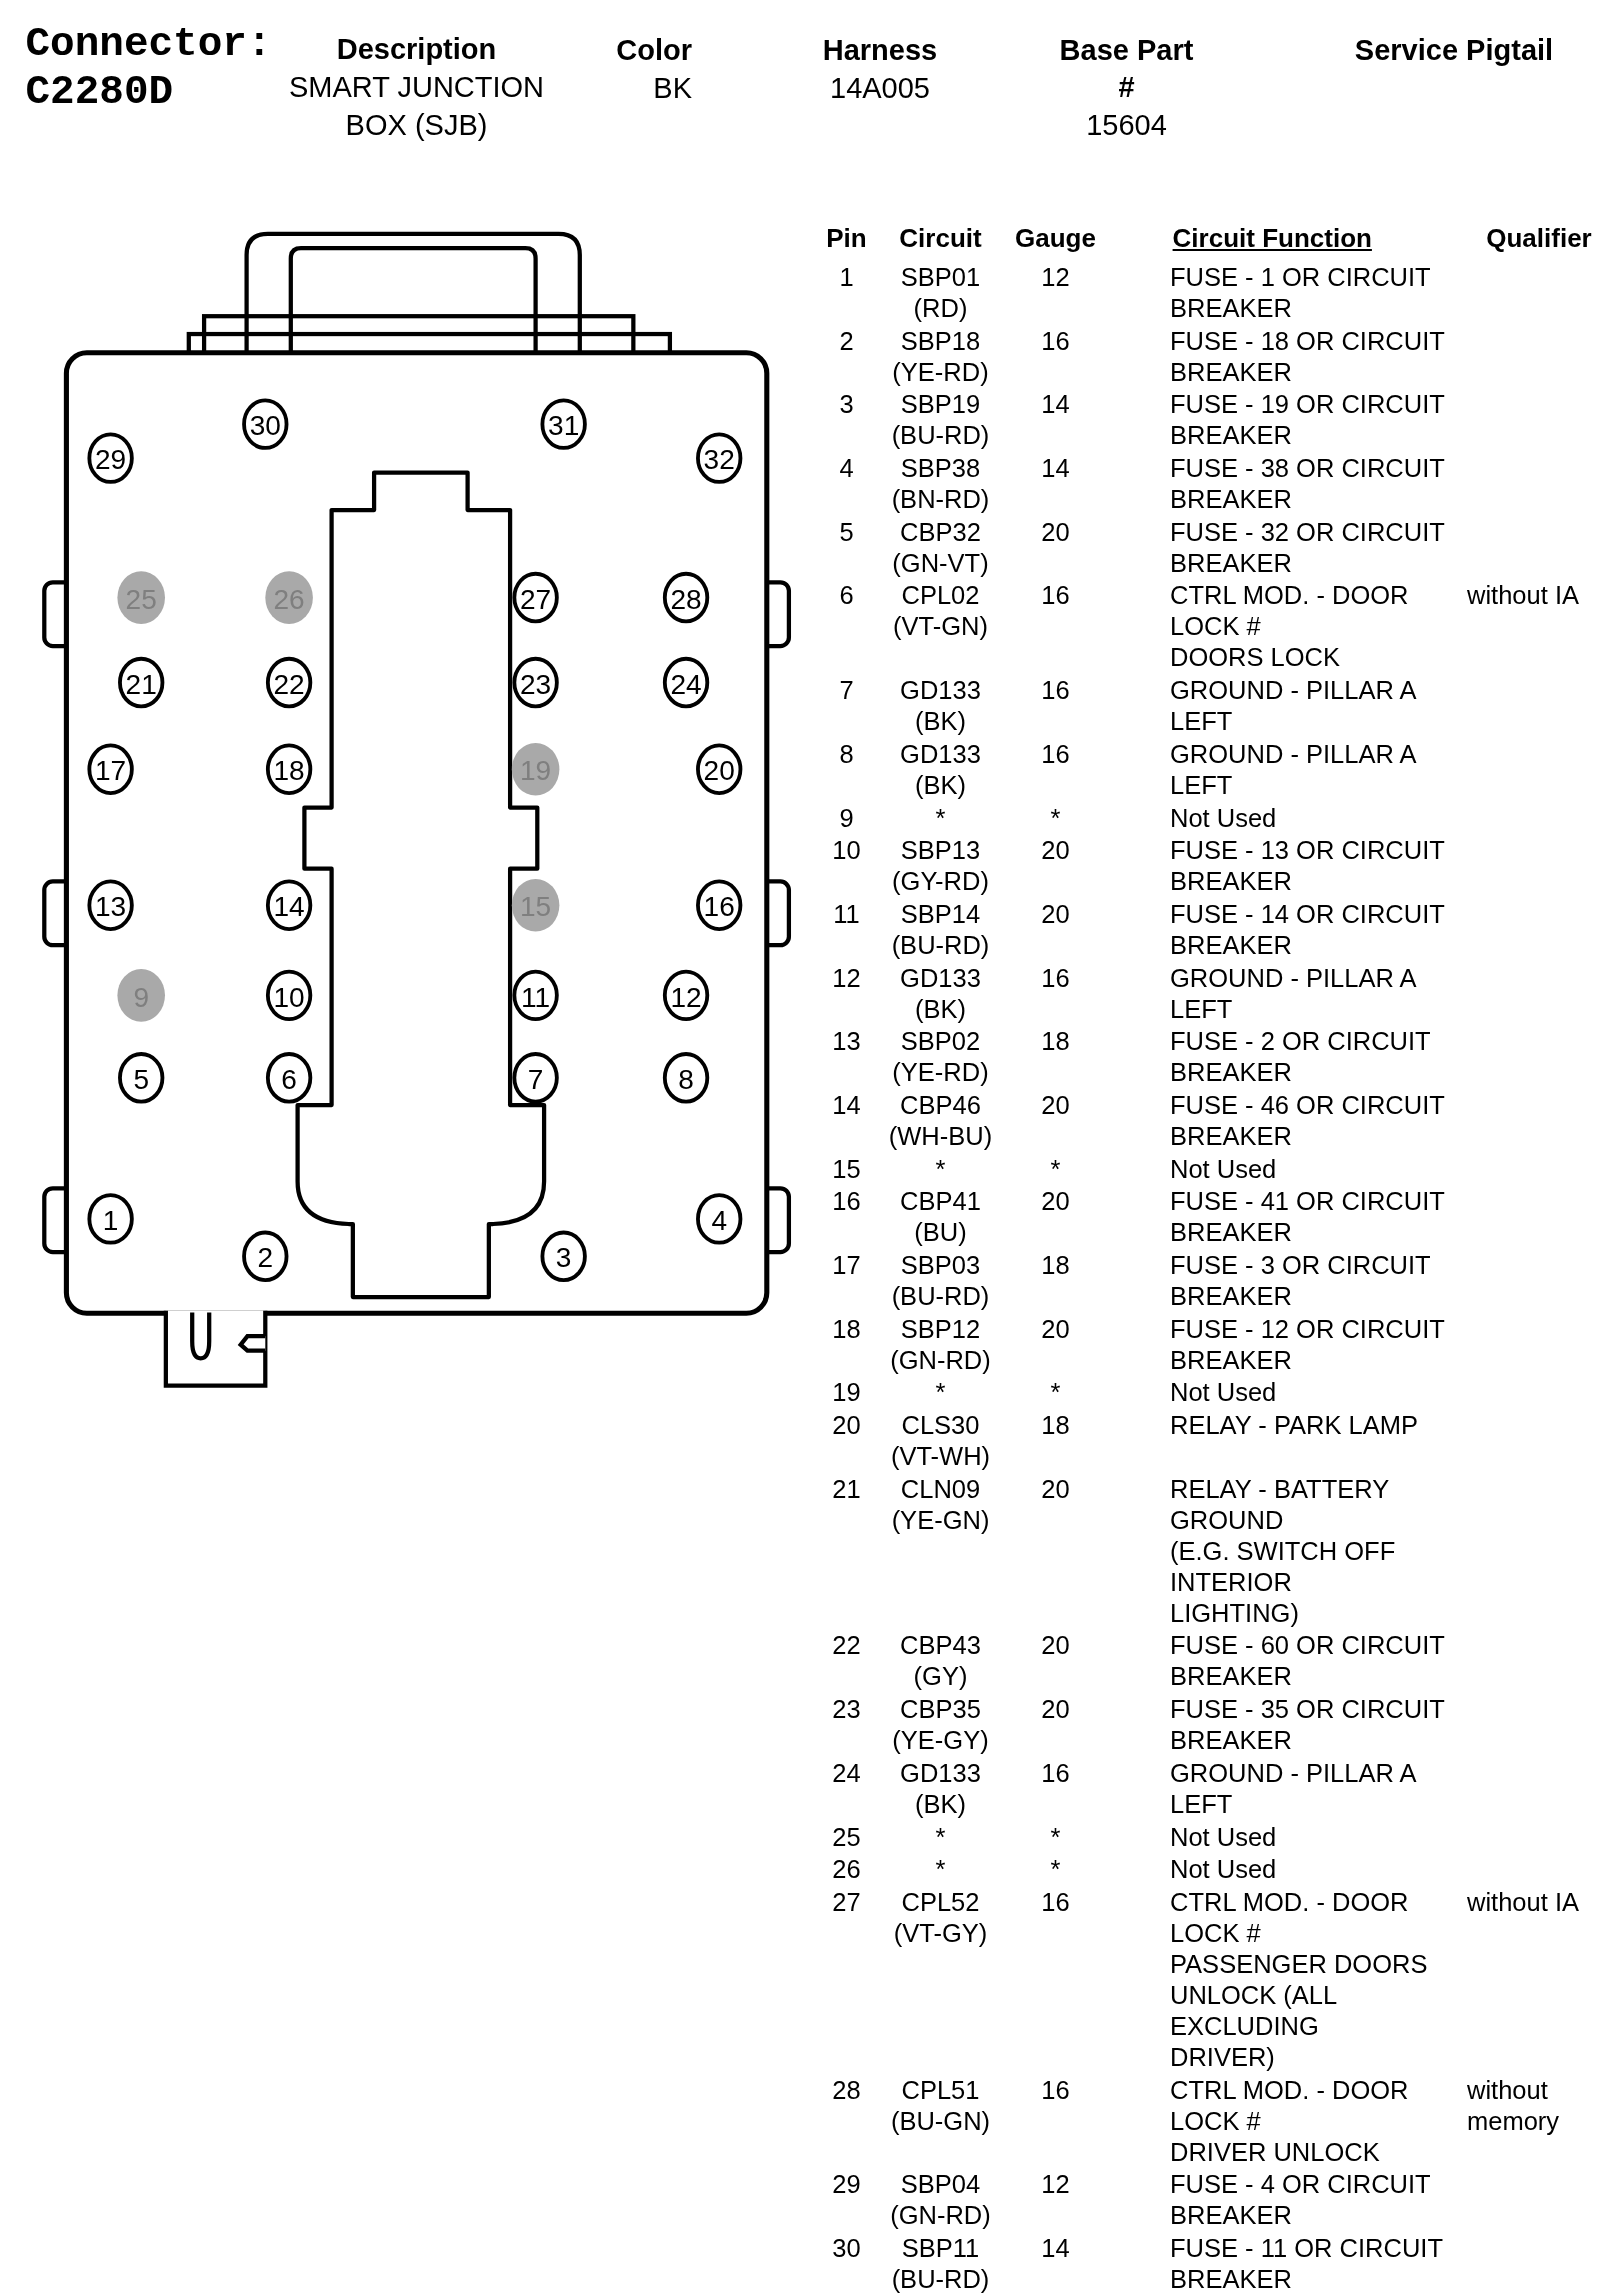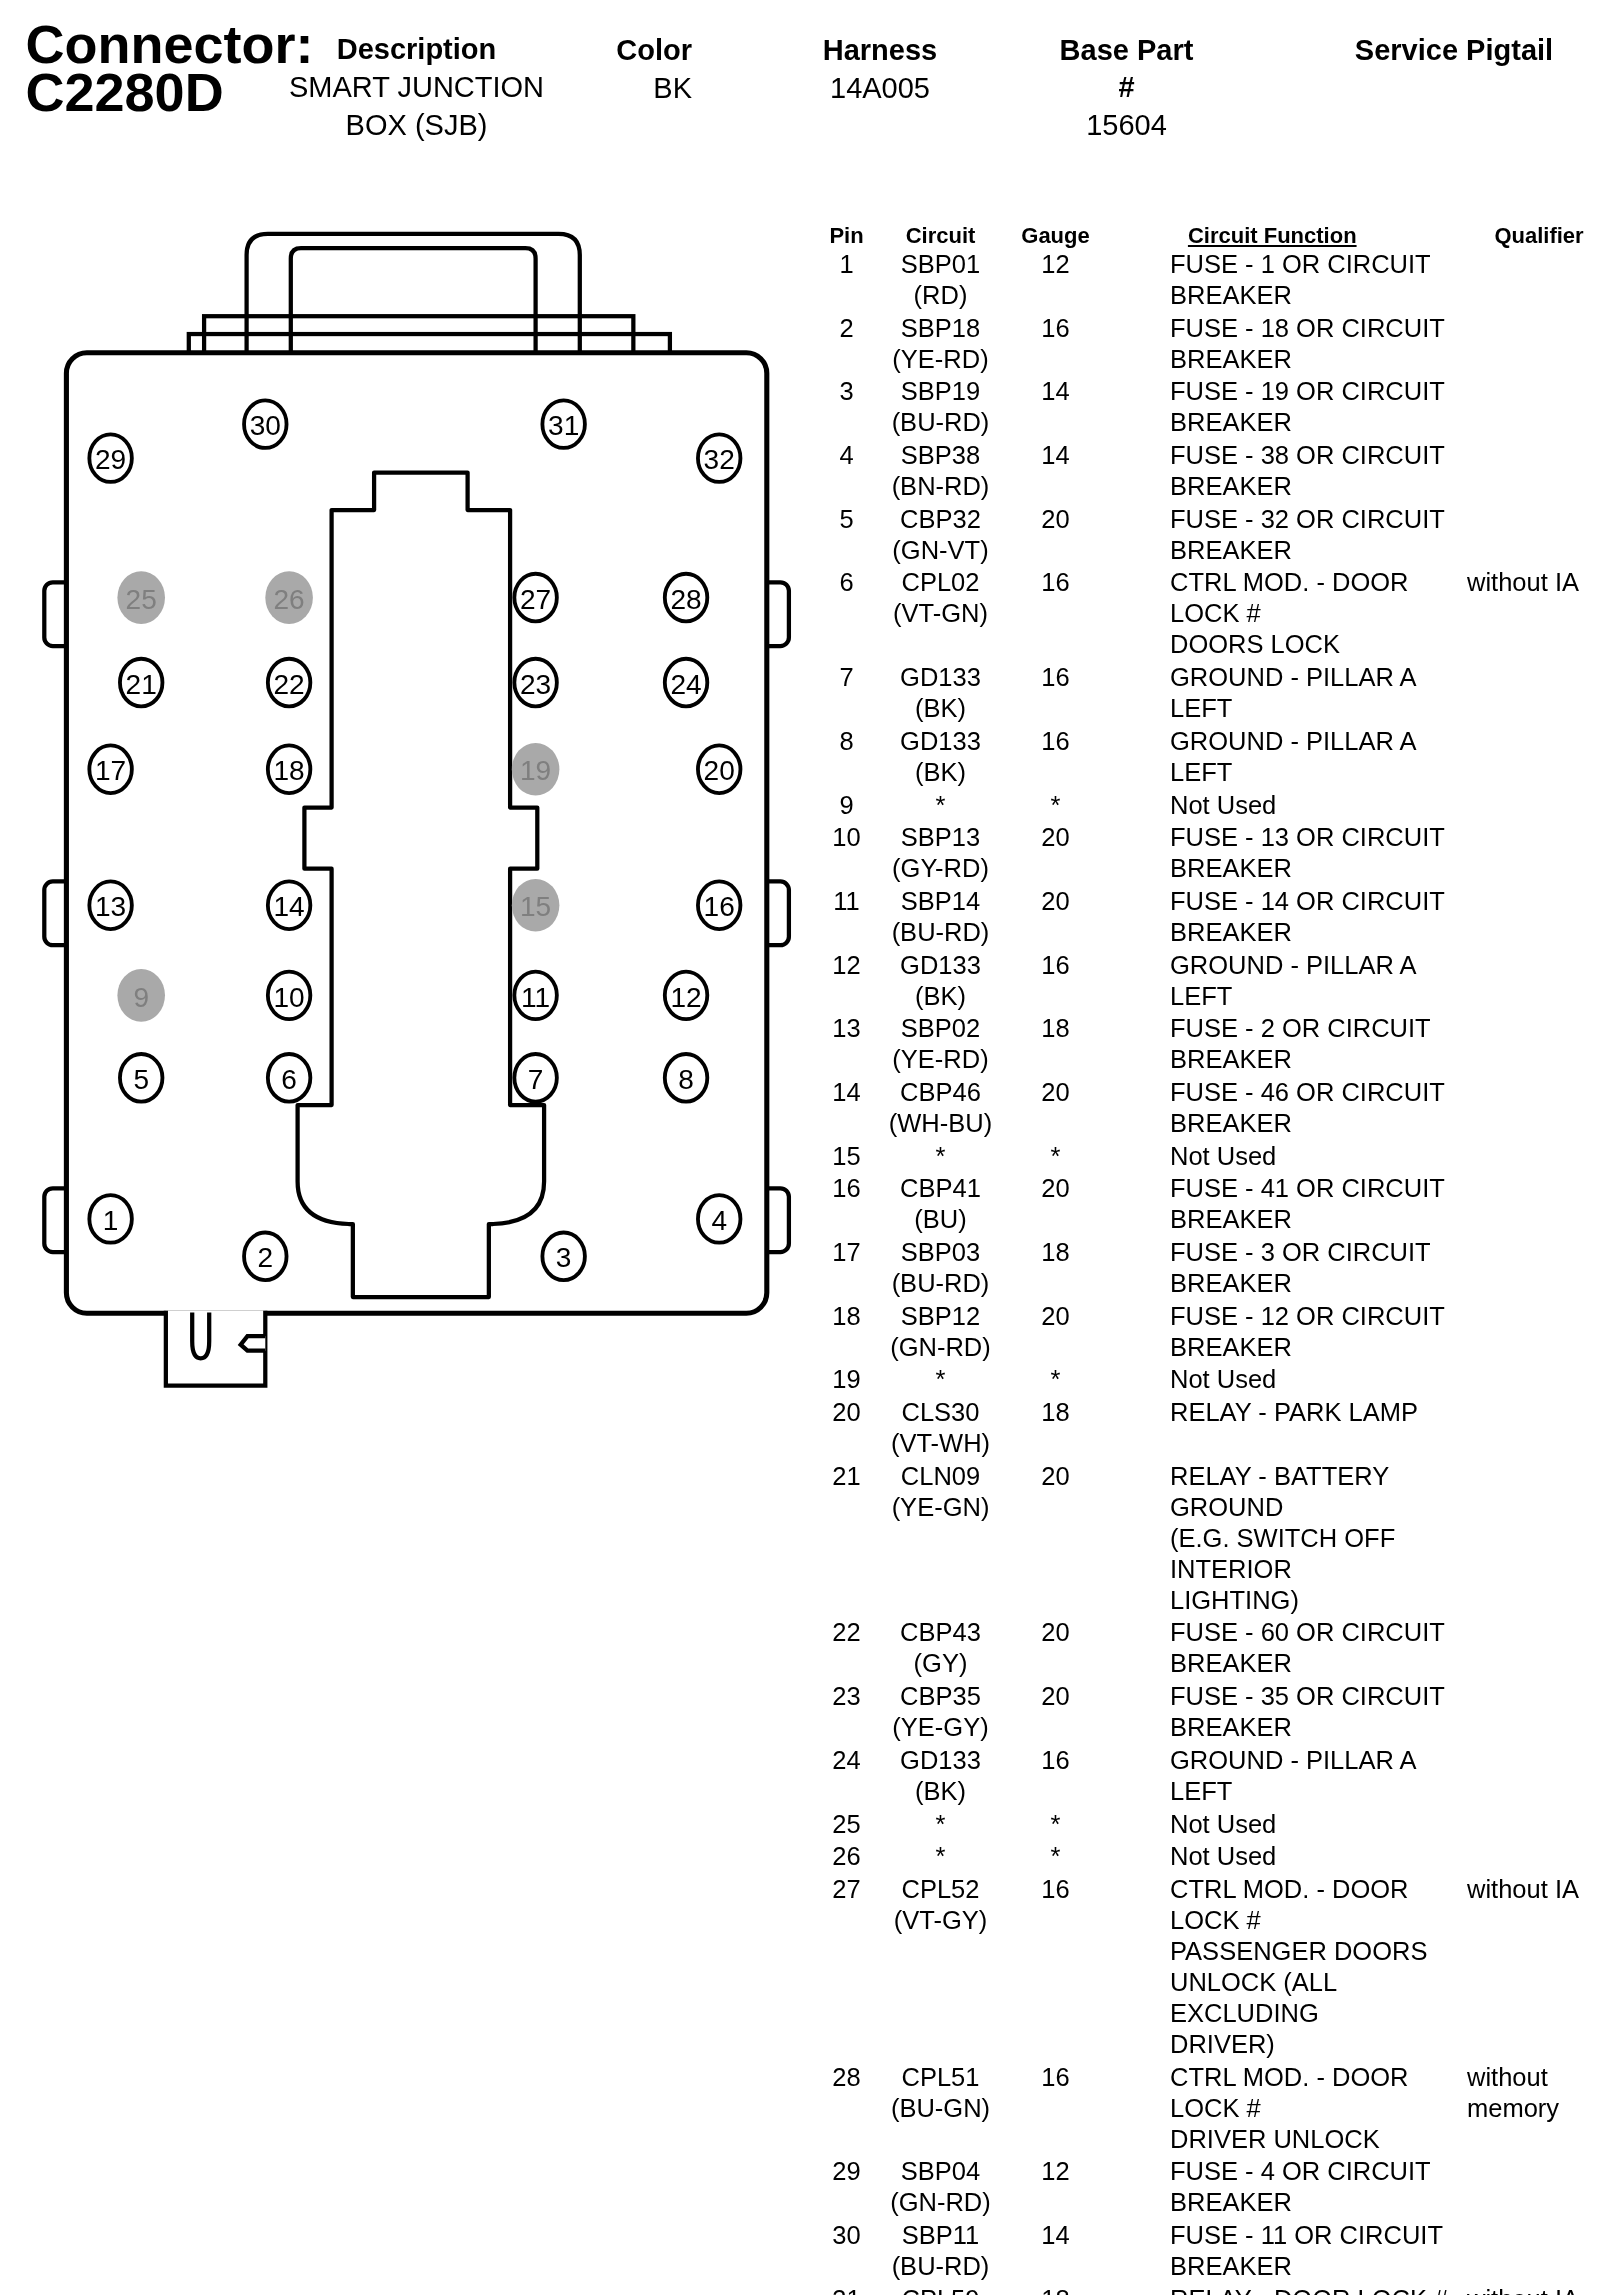--- a/index.html
+++ b/index.html
@@ -4,33 +4,33 @@
 <style>
   html,body{margin:0;padding:0;}
   body{
     width:1622px;height:2295px;position:relative;background:#fff;color:#000;
     font-family:"Liberation Sans", sans-serif;
   }
   
   .hdr-block{position:absolute;text-align:center;}
   .hdr-label{font-weight:bold;font-size:29px;line-height:37px;}
   .hdr-value{font-size:29px;line-height:38px;white-space:pre-line;}
-  #connector-block{position:absolute;left:25.5px;top:20.4px;text-align:left;font-weight:bold;font-size:54px;line-height:48px;}
+  #connector-block{position:absolute;left:25.5px;top:20.4px;text-align:left;font-weight:bold;font-size:41px;line-height:48px;font-family:Liberation Mono, monospace;}
   
   #diagram-svg{position:absolute;left:0;top:0;}
   .outline{fill:#ffffff;stroke:#000;stroke-width:5;}
   .outline-none{fill:none;stroke:#000;stroke-width:5;}
   .body-outline{fill:#ffffff;stroke:#000;stroke-width:6;}
   .pin-shape{fill:#ffffff;stroke:#000;stroke-width:4.5;}
   .pin-shape.shaded{fill:#a9a9a9;stroke:none;}
   .pin-num{font-family:"Liberation Sans",sans-serif;font-size:33px;fill:#000;text-anchor:middle;dominant-baseline:central;}
   .pin-num.shaded-num{fill:#7f7f7f;}
   
   #pin-table{position:absolute;left:808px;top:223px;width:814px;}
-  .thead{display:flex;font-weight:bold;font-size:22px;margin-bottom:0;align-items:center;}
+  .thead{display:flex;font-weight:bold;font-size:26px;margin-bottom:8px;align-items:center;}
   .trow{display:flex;font-size:25.5px;line-height:31px;margin-bottom:1.7px;align-items:flex-start;}
   .c-pin{width:77px;text-align:center;flex:none;}
   .c-circuit{width:111px;text-align:center;flex:none;white-space:pre-line;}
   .c-gauge{width:119px;text-align:center;flex:none;}
   .c-func{width:340px;padding-left:55px;box-sizing:border-box;flex:none;white-space:pre-line;}
   .c-qual{width:168px;padding-left:12px;box-sizing:border-box;flex:none;white-space:pre-line;}
   .thead .c-func{text-align:center;padding-left:0;padding-right:25.5px;text-decoration:underline;}
   .thead .c-qual{text-align:center;padding-left:0;}
 </style>
 </head>

